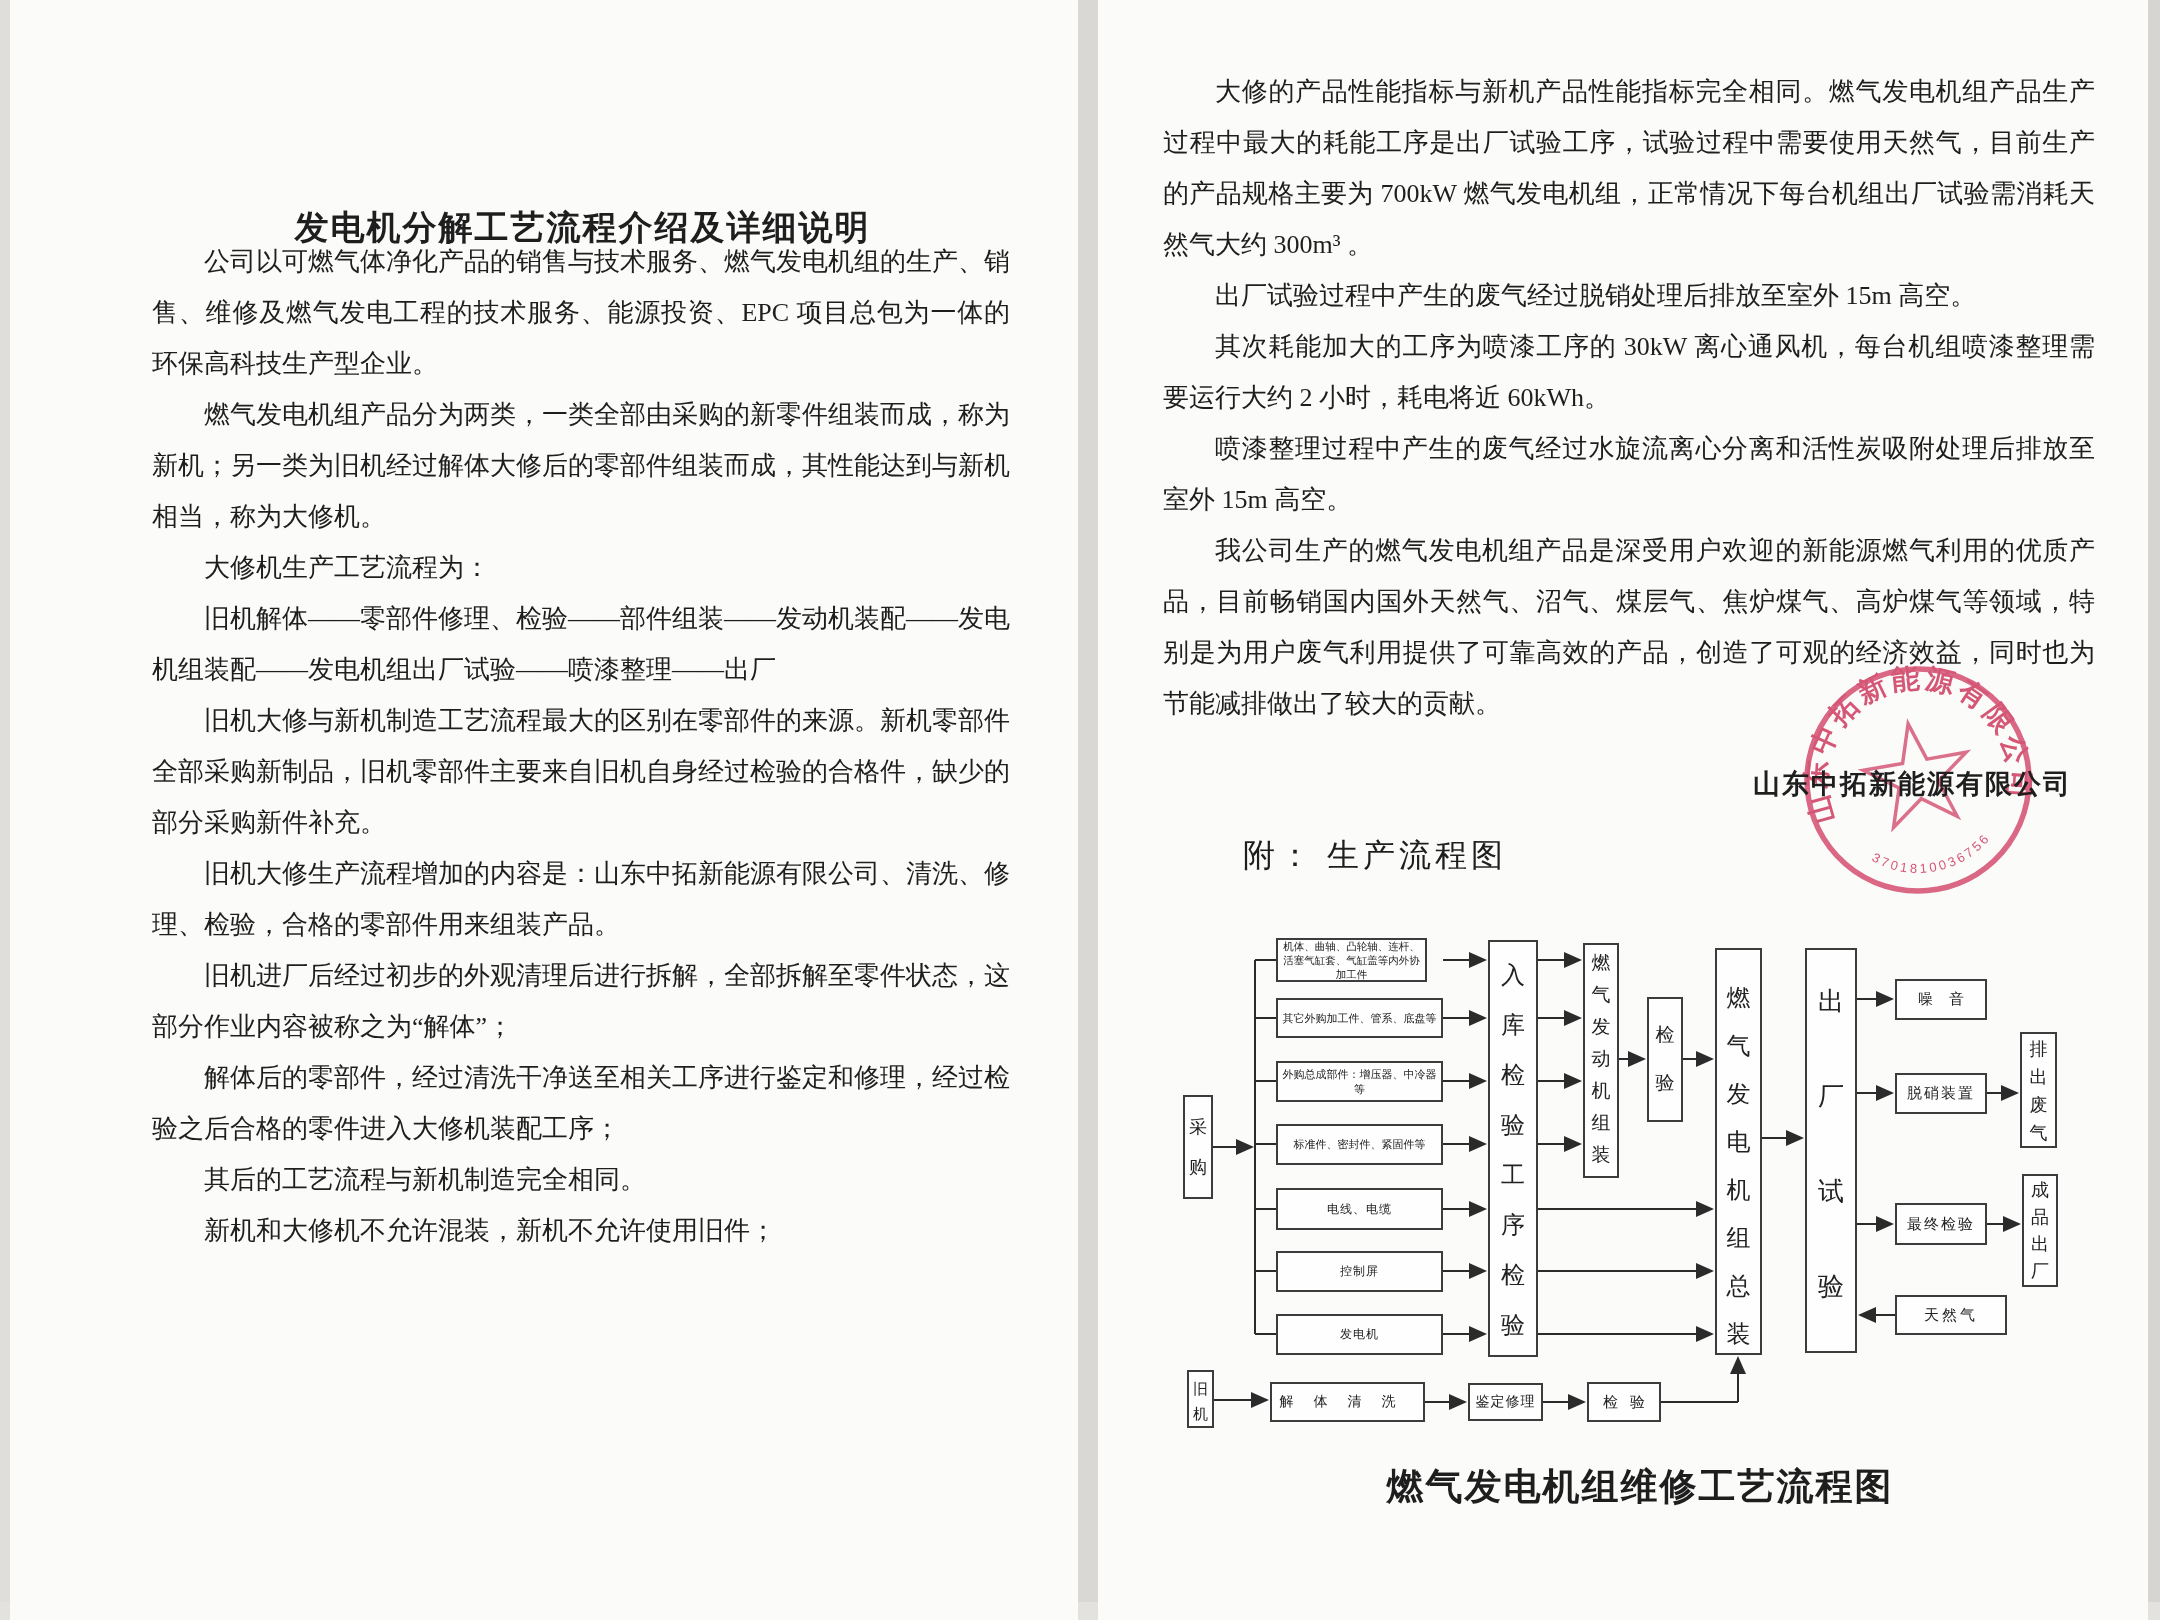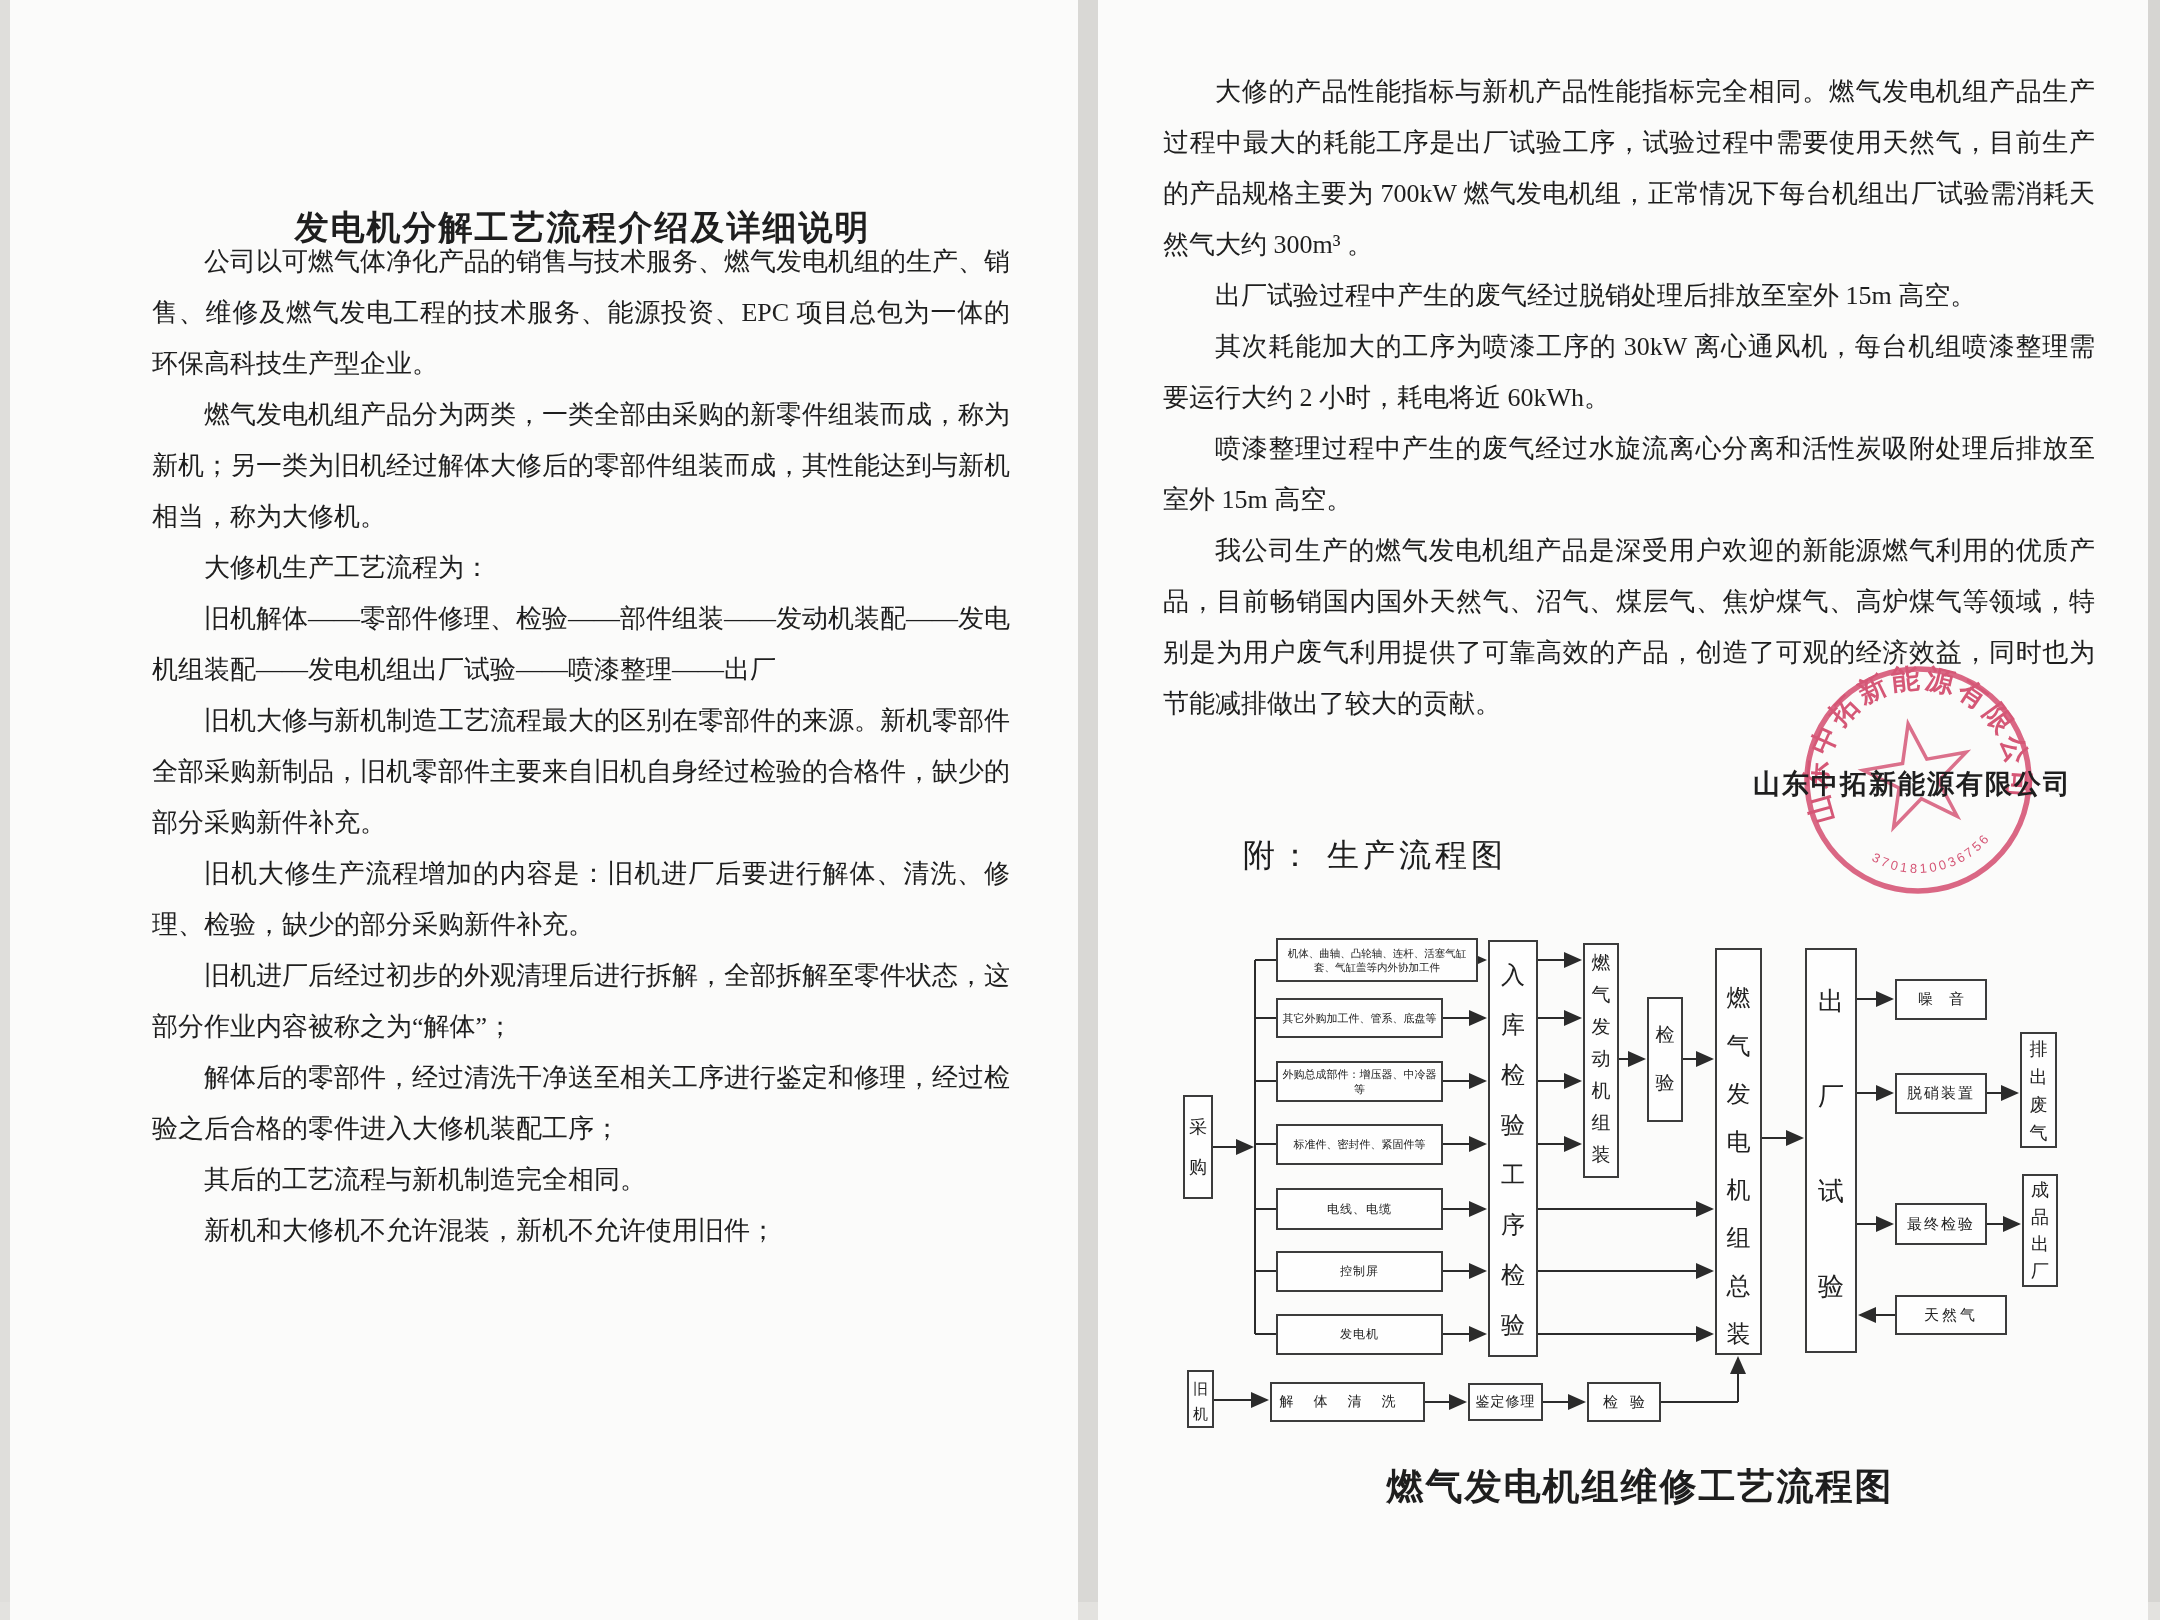--- a/index.html
+++ b/index.html
@@ -57,21 +57,21 @@
   <div class="page right"></div>
 
   <h1 class="doc-title">发电机分解工艺流程介绍及详细说明</h1>
 
   <div class="body-text left-body">
     <p>公司以可燃气体净化产品的销售与技术服务、燃气发电机组的生产、销售、维修及燃气发电工程的技术服务、能源投资、EPC 项目总包为一体的环保高科技生产型企业。</p>
     <p>燃气发电机组产品分为两类，一类全部由采购的新零件组装而成，称为新机；另一类为旧机经过解体大修后的零部件组装而成，其性能达到与新机相当，称为大修机。</p>
     <p>大修机生产工艺流程为：</p>
     <p>旧机解体——零部件修理、检验——部件组装——发动机装配——发电机组装配——发电机组出厂试验——喷漆整理——出厂</p>
     <p>旧机大修与新机制造工艺流程最大的区别在零部件的来源。新机零部件全部采购新制品，旧机零部件主要来自旧机自身经过检验的合格件，缺少的部分采购新件补充。</p>
-    <p>旧机大修生产流程增加的内容是：旧机进厂后要进行解体、清洗、修理、检验，缺少的部分采购新件补充。</p>
+    <p>旧机大修生产流程增加的内容是：山东中拓新能源有限公司、清洗、修理、检验，合格的零部件用来组装产品。</p>
     <p>旧机进厂后经过初步的外观清理后进行拆解，全部拆解至零件状态，这部分作业内容被称之为“解体”；</p>
     <p>解体后的零部件，经过清洗干净送至相关工序进行鉴定和修理，经过检验之后合格的零件进入大修机装配工序；</p>
     <p>其后的工艺流程与新机制造完全相同。</p>
     <p>新机和大修机不允许混装，新机不允许使用旧件；</p>
   </div>
 
   <div class="body-text right-body">
     <p>大修的产品性能指标与新机产品性能指标完全相同。燃气发电机组产品生产过程中最大的耗能工序是出厂试验工序，试验过程中需要使用天然气，目前生产的产品规格主要为 700kW 燃气发电机组，正常情况下每台机组出厂试验需消耗天然气大约 300m³ 。</p>
     <p>出厂试验过程中产生的废气经过脱销处理后排放至室外 15m 高空。</p>
     <p>其次耗能加大的工序为喷漆工序的 30kW 离心通风机，每台机组喷漆整理需要运行大约 2 小时，耗电将近 60kWh。</p>
@@ -143,21 +143,21 @@
         <line x1="34" y1="480" x2="87" y2="480" marker-end="url(#ah)"></line>
         <line x1="245" y1="482" x2="285" y2="482" marker-end="url(#ah)"></line>
         <line x1="363" y1="482" x2="404" y2="482" marker-end="url(#ah)"></line>
         <line x1="481" y1="482" x2="558" y2="482"></line>
         <line x1="558" y1="482" x2="558" y2="438" marker-end="url(#ah)"></line>
       </g>
     </svg>
 
     <div class="node v" style="left:3px;top:175px;width:30px;height:104px;font-size:18px;line-height:40px;padding-top:10px;">采购</div>
 
-    <div class="node h" style="left:96px;top:18px;width:202px;height:44px;font-size:10.5px;line-height:14px;padding:17px 3px;">机体、曲轴、凸轮轴、连杆、活塞气缸套、气缸盖等内外协加工件</div>
+    <div class="node h" style="left:96px;top:18px;width:151px;height:44px;font-size:10.5px;line-height:14px;padding:17px 3px;">机体、曲轴、凸轮轴、连杆、活塞气缸套、气缸盖等内外协加工件</div>
     <div class="node h" style="left:96px;top:78px;width:167px;height:40px;font-size:11px;">其它外购加工件、管系、底盘等</div>
     <div class="node h" style="left:96px;top:141px;width:167px;height:41px;font-size:11px;">外购总成部件：增压器、中冷器等</div>
     <div class="node h" style="left:96px;top:204px;width:167px;height:41px;font-size:11px;">标准件、密封件、紧固件等</div>
     <div class="node h" style="left:96px;top:268px;width:167px;height:42px;font-size:12px;letter-spacing:1px;">电线、电缆</div>
     <div class="node h" style="left:96px;top:331px;width:167px;height:41px;font-size:12px;letter-spacing:1px;">控制屏</div>
     <div class="node h" style="left:96px;top:394px;width:167px;height:41px;font-size:12px;letter-spacing:1px;">发电机</div>
 
     <div class="node v" style="left:308px;top:20px;width:50px;height:417px;font-size:24px;line-height:50px;padding-top:8px;">入库检验工序检验</div>
 
     <div class="node v" style="left:403px;top:23px;width:36px;height:235px;font-size:19px;line-height:32px;padding-top:2px;">燃气发动机组装</div>

